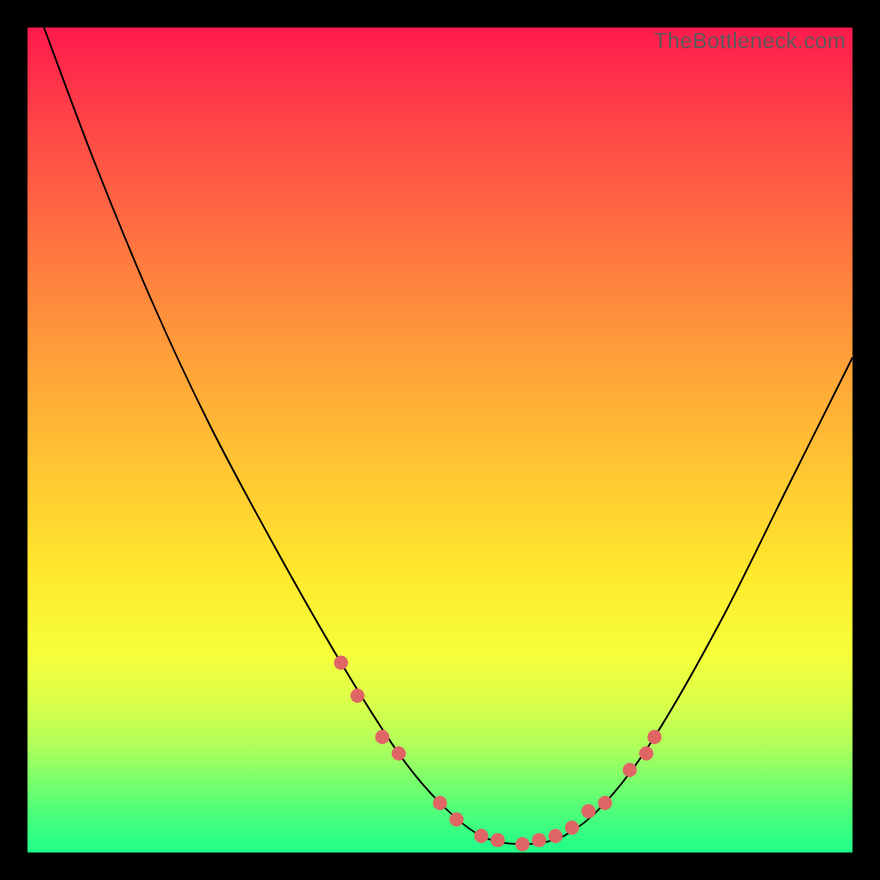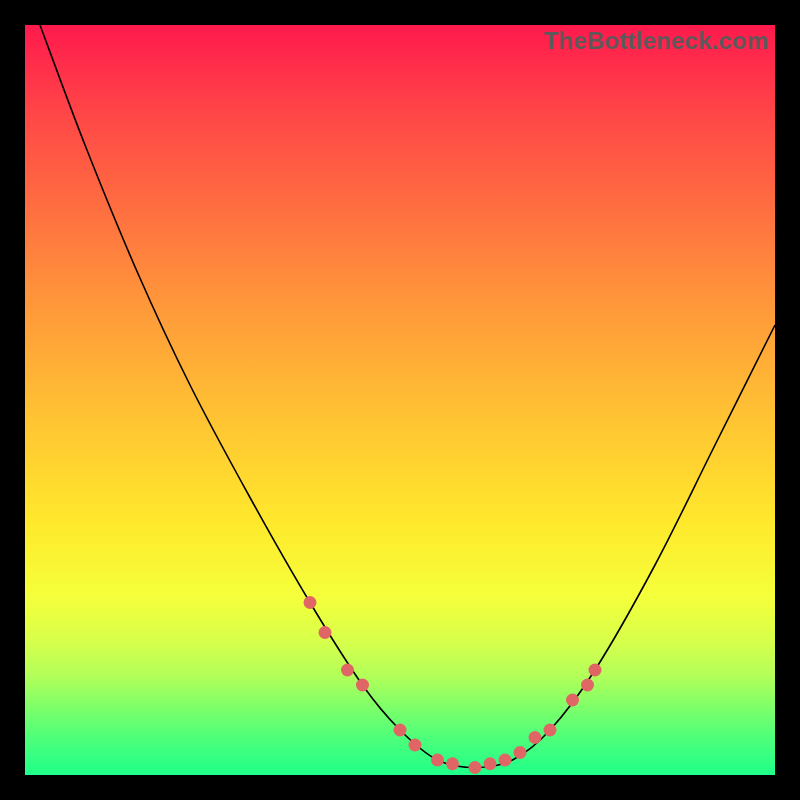--- a/index.html
+++ b/index.html
@@ -29,22 +29,22 @@
       #b0ff5a 87%,
       #7eff6a 91%,
       #4eff7a 95%,
       #1fff8a 100%);
   }
   .watermark {
     position: absolute;
     top: 2px;
     right: 6px;
     color: #5a5a5a;
-    font-size: 24px;
-    font-weight: 700;
+    font-size: 20px;
+    font-weight: 400;
     letter-spacing: 0.2px;
     user-select: none;
   }
   svg.plot {
     position: absolute;
     left: 0;
     top: 0;
     width: 750px;
     height: 750px;
     overflow: visible;

